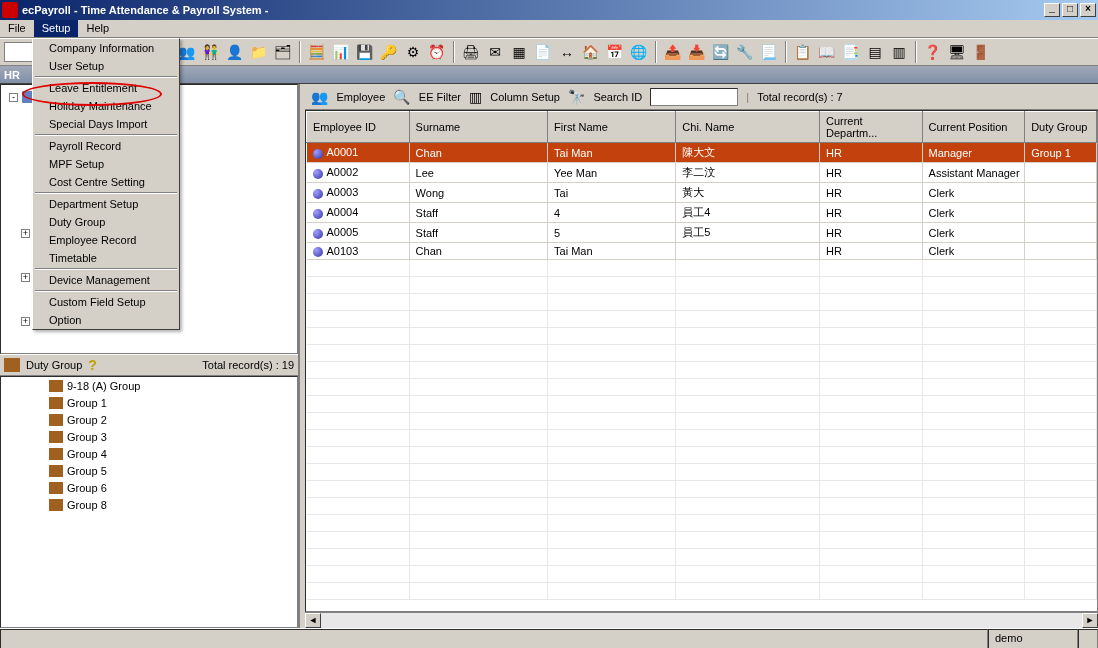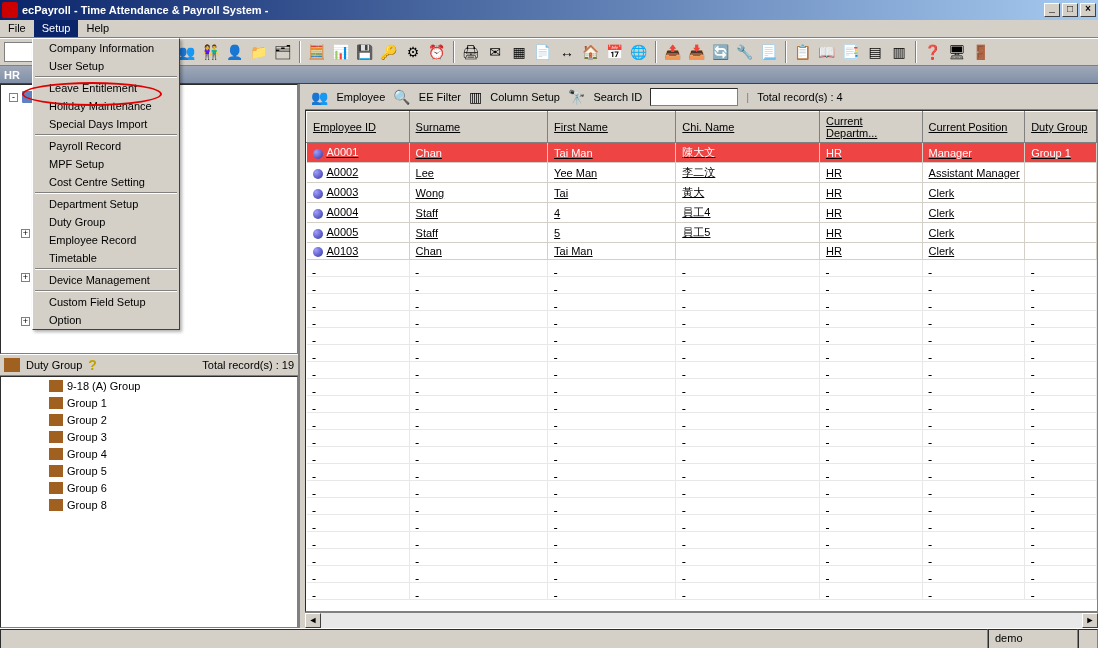--- a/index.html
+++ b/index.html
@@ -177,42 +177,41 @@
   flex: 1;
   background: white;
   border: 1px inset #808080;
   overflow: auto;
   position: relative;
 }
 .grid {
   border-collapse: collapse;
   width: 100%;
   table-layout: fixed;
-  text-decoration: underline;
 }
 .grid th {
   background: #d4d0c8;
   border: 1px solid #808080;
   border-top-color: #fff;
   border-left-color: #fff;
   padding: 3px 6px;
   text-align: left;
   font-weight: normal;
   height: 20px;
 }
 .grid td {
   border-right: 1px solid #d4d0c8;
   border-bottom: 1px solid #d4d0c8;
   padding: 2px 6px;
   height: 17px;
   white-space: nowrap;
   overflow: hidden;
 }
 .grid tr.selected td {
-  background: #ef4444;
+  background: #c2410c;
   color: white;
 }
 .grid .bullet {
   width: 10px; height: 10px;
   background: radial-gradient(circle at 30% 30%, #a0a0ff, #3030a0);
   border-radius: 50%;
   display: inline-block;
   margin-right: 4px;
   vertical-align: middle;
 }
@@ -422,21 +421,21 @@
       <span class="icon2">👥</span>
       <span>Employee</span>
       <span class="icon2">🔍</span>
       <span>EE Filter</span>
       <span class="icon2">▥</span>
       <span>Column Setup</span>
       <span class="icon2">🔭</span>
       <span>Search ID</span>
       <input class="search-input" type="text" style="">
       <span style="color:#808080">|</span>
-      <span>Total record(s) : 4</span>
+      <span>Total record(s) : 7</span>
     </div>
 
     <div class="grid-wrap">
       <table class="grid">
         <colgroup>
           <col style="width:100px">
             <col style="width:135px">
             <col style="width:125px">
           <col style="width:140px">
             <col style="width:100px">

